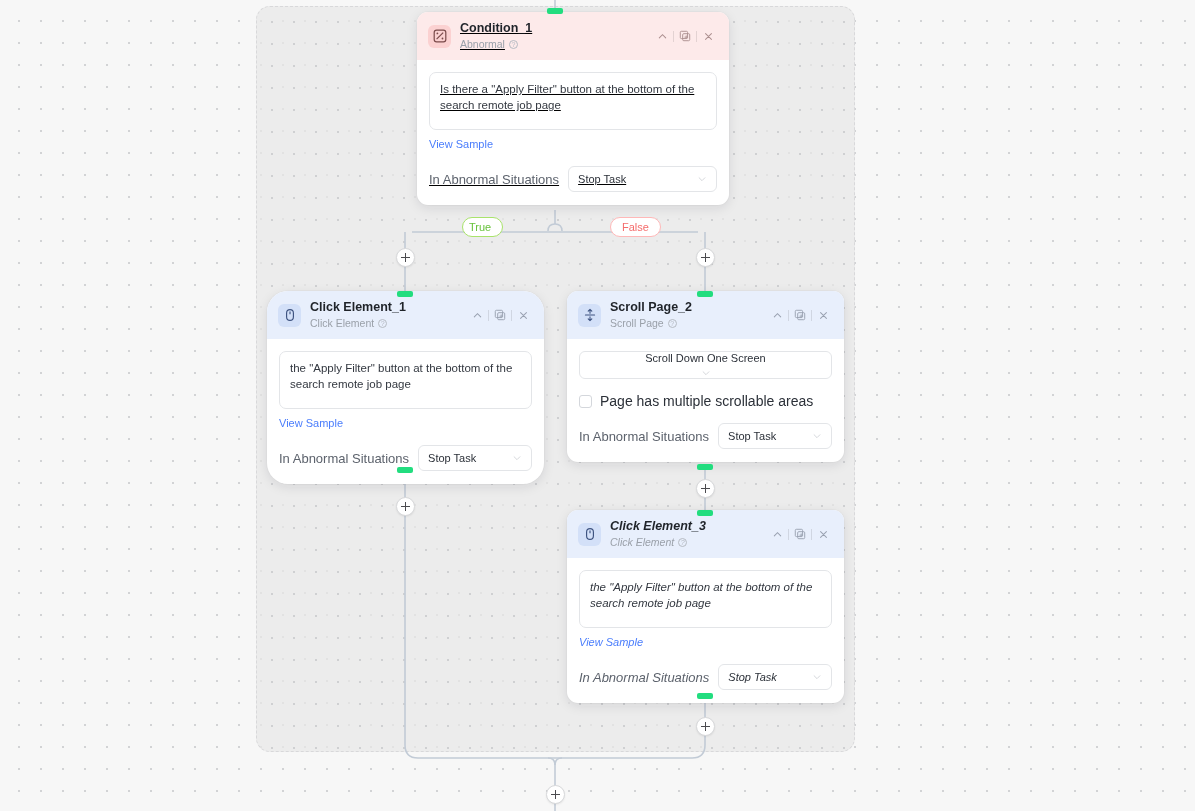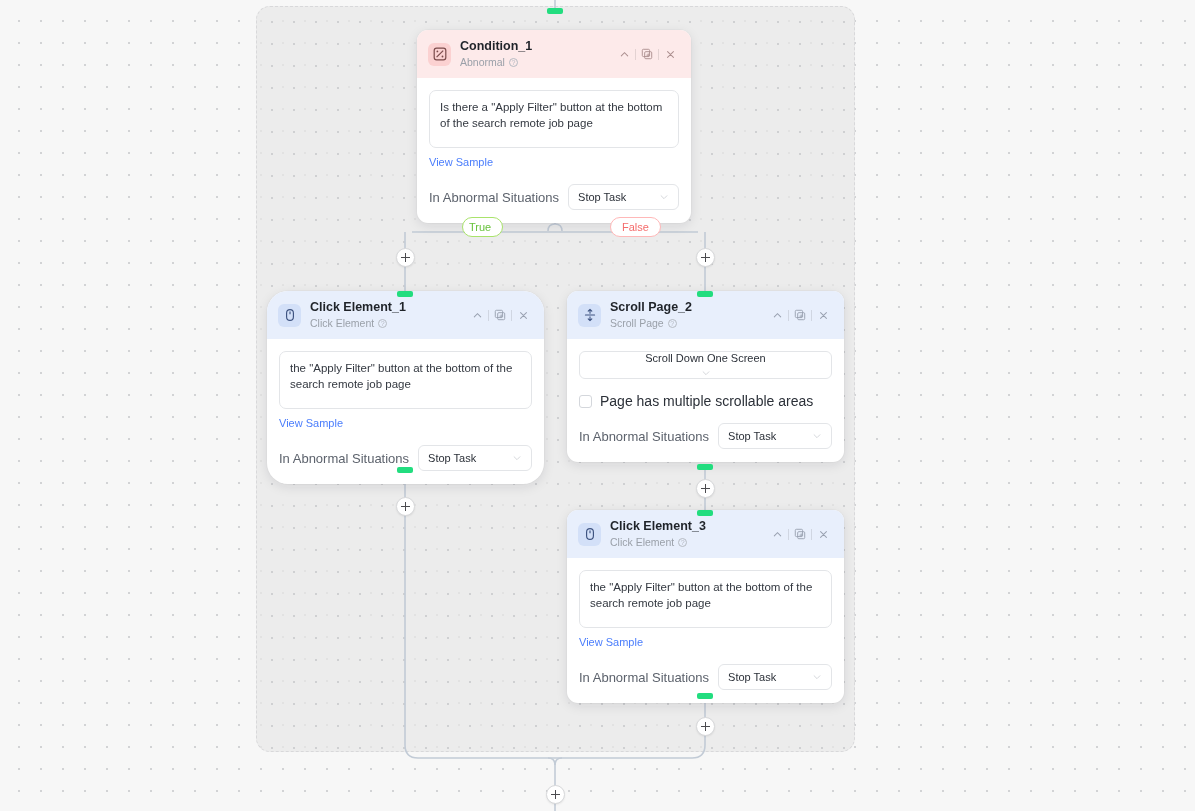--- a/index.html
+++ b/index.html
@@ -279,21 +279,21 @@
   <div class="branch-label branch-true" style="left:462px; top:217px;">True</div>
   <div class="branch-label branch-false" style="left:610px; top:217px;">False</div>
 
   <div class="plusbtn" style="left:396px; top:248px;"></div>
   <div class="plusbtn" style="left:696px; top:248px;"></div>
   <div class="plusbtn" style="left:396px; top:497px;"></div>
   <div class="plusbtn" style="left:696px; top:479px;"></div>
   <div class="plusbtn" style="left:696px; top:717px;"></div>
   <div class="plusbtn" style="left:546px; top:785px;"></div>
 
-  <div class="node" style="left:417px; top:30px; width:274px;">
+  <div class="node" style="left:417px; top:12px; width:312px;text-decoration:underline;">
     <div class="node-header cond">
       <div class="node-icon cond">
         <svg width="14" height="14" viewBox="0 0 14 14">
           <rect x="1.2" y="1.2" width="11.6" height="11.6" rx="2.4" fill="none" stroke="#7a4a4a" stroke-width="1.2"></rect>
           <line x1="3.6" y1="10.2" x2="10.2" y2="3.6" stroke="#7a4a4a" stroke-width="1.2"></line>
           <circle cx="4.4" cy="4.4" r="0.9" fill="#7a4a4a"></circle>
           <circle cx="9.5" cy="9.5" r="0.9" fill="#7a4a4a"></circle>
         </svg>
       </div>
       <div class="node-titles">
@@ -449,21 +449,21 @@
         <div class="select-box">
           <span class="sel-val">Stop Task</span>
           <svg class="chev" viewBox="0 0 12 12">
               <path d="M2.5,4.5 L6,8 L9.5,4.5" fill="none" stroke="#9aa0a9" stroke-width="1.1" stroke-linecap="round"></path>
             </svg>
         </div>
       </div>
     </div>
   </div>
 
-  <div class="node" style="left:567px; top:510px; width:277px;">
+  <div class="node" style="left:567px; top:510px; width:277px;font-style:italic;">
     <div class="node-header click">
       <div class="node-icon click">
         <svg width="14" height="14" viewBox="0 0 14 14">
           <rect x="3.6" y="1.6" width="6.8" height="10.8" rx="3.4" fill="none" stroke="#3e5380" stroke-width="1.15"></rect>
           <line x1="7" y1="3.6" x2="7" y2="6.2" stroke="#3e5380" stroke-width="1.15"></line>
         </svg>
       </div>
       <div class="node-titles">
         <div class="node-title">Click Element_3</div>
         <div class="node-sub">

